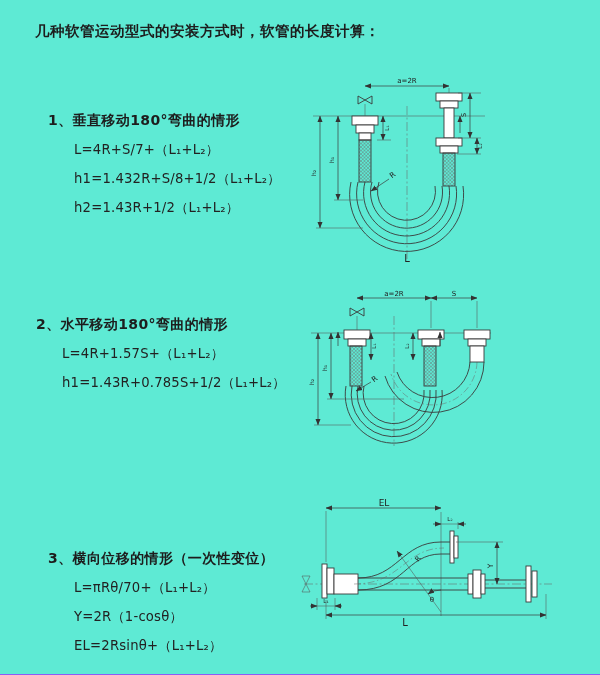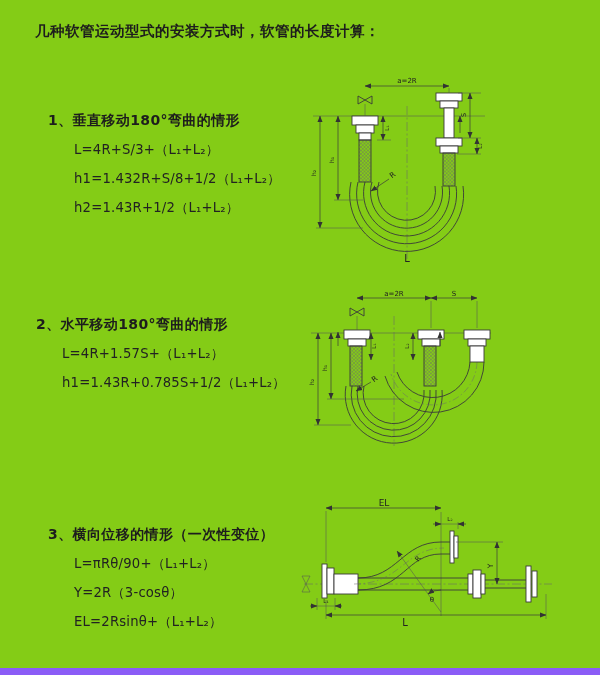--- a/index.html
+++ b/index.html
@@ -1,18 +1,18 @@
 <!DOCTYPE html>
 <html><head>
 <meta charset="utf-8">
 <style>
   html,body{margin:0;padding:0;background:#fff;}
   body{width:600px;height:675px;position:relative;overflow:hidden;
        font-family:"DejaVu Sans","Liberation Sans",sans-serif;color:#232323;}
-  .page{position:absolute;inset:0;background:#84cc16;border-bottom:7px solid #8b5cf6;}
+  .page{position:absolute;inset:0;background:#5eead4;border-bottom:1px solid #8b5cf6;}
   .title{position:absolute;left:35px;top:22px;font-size:14.5px;font-weight:bold;
          letter-spacing:0.5px;color:#1d1d1d;margin:0;}
   .sec{position:absolute;width:270px;margin-top:8px;}
   .sec .heading{font-size:14px;font-weight:bold;color:#1d1d1d;letter-spacing:0.4px;}
   .sec .formula{font-size:13.2px;color:#222;margin-top:11px;padding-left:26px;
                 letter-spacing:0.2px;white-space:nowrap;}
   svg.diagram{position:absolute;}
   svg .ln{stroke:#3a3a3a;stroke-width:0.9;fill:none;}
   svg .thin{stroke:#555;stroke-width:0.55;fill:none;}
   svg .dim{stroke:#3a3a3a;stroke-width:0.7;fill:none;}
@@ -24,21 +24,21 @@
 </style>
 </head>
 <body>
 
 <div class="page">
 
   <h1 class="title">几种软管运动型式的安装方式时，软管的长度计算：</h1>
 
   <div class="sec" style="left:48px;top:104px">
     <div class="heading">1、垂直移动180°弯曲的情形</div>
-    <div class="formula">L=4R+S/3+（L₁+L₂）</div>
+    <div class="formula">L=4R+S/7+（L₁+L₂）</div>
     <div class="formula">h1=1.432R+S/8+1/2（L₁+L₂）</div>
     <div class="formula">h2=1.43R+1/2（L₁+L₂）</div>
   </div>
 
   <svg class="diagram" style="left:305px;top:70px" width="290" height="195" viewBox="0 0 290 195">
     <defs>
       <marker id="ar1" viewBox="0 0 10 10" refX="9.5" refY="5" markerWidth="6.5" markerHeight="6.5" markerUnits="userSpaceOnUse" orient="auto-start-reverse">
         <path d="M0 1 L10 5 L0 9 z" fill="#333"></path>
       </marker>
       <pattern id="hz1" width="3.5" height="3.5" patternUnits="userSpaceOnUse">
@@ -221,24 +221,24 @@
       <line class="thin" x1="9" y1="139" x2="46" y2="139"></line>
       <text transform="rotate(-90 9 96)" x="9" y="96" font-size="6" text-anchor="middle">h₂</text>
     </g>
 
     <g>
       <line class="dim" x1="66" y1="96" x2="51" y2="105" marker-end="url(#ar2)"></line>
       <text transform="rotate(-38 71 95)" x="71" y="95" font-size="7.5" text-anchor="middle">R</text>
     </g>
   </svg>
 
-  <div class="sec" style="left:48px;top:518px">
+  <div class="sec" style="left:48px;top:542px">
     <div class="heading">3、横向位移的情形（一次性变位）</div>
-    <div class="formula">L=πRθ/90+（L₁+L₂）</div>
-    <div class="formula">Y=2R（3-cosθ）</div>
+    <div class="formula">L=πRθ/70+（L₁+L₂）</div>
+    <div class="formula">Y=2R（1-cosθ）</div>
     <div class="formula">EL=2Rsinθ+（L₁+L₂）</div>
   </div>
 
   <svg class="diagram" style="left:298px;top:498px" width="300" height="165" viewBox="0 0 300 165">
     <defs>
       <marker id="ar3" viewBox="0 0 10 10" refX="9.5" refY="5" markerWidth="6.5" markerHeight="6.5" markerUnits="userSpaceOnUse" orient="auto-start-reverse">
         <path d="M0 1 L10 5 L0 9 z" fill="#333"></path>
       </marker>
     </defs>
 

